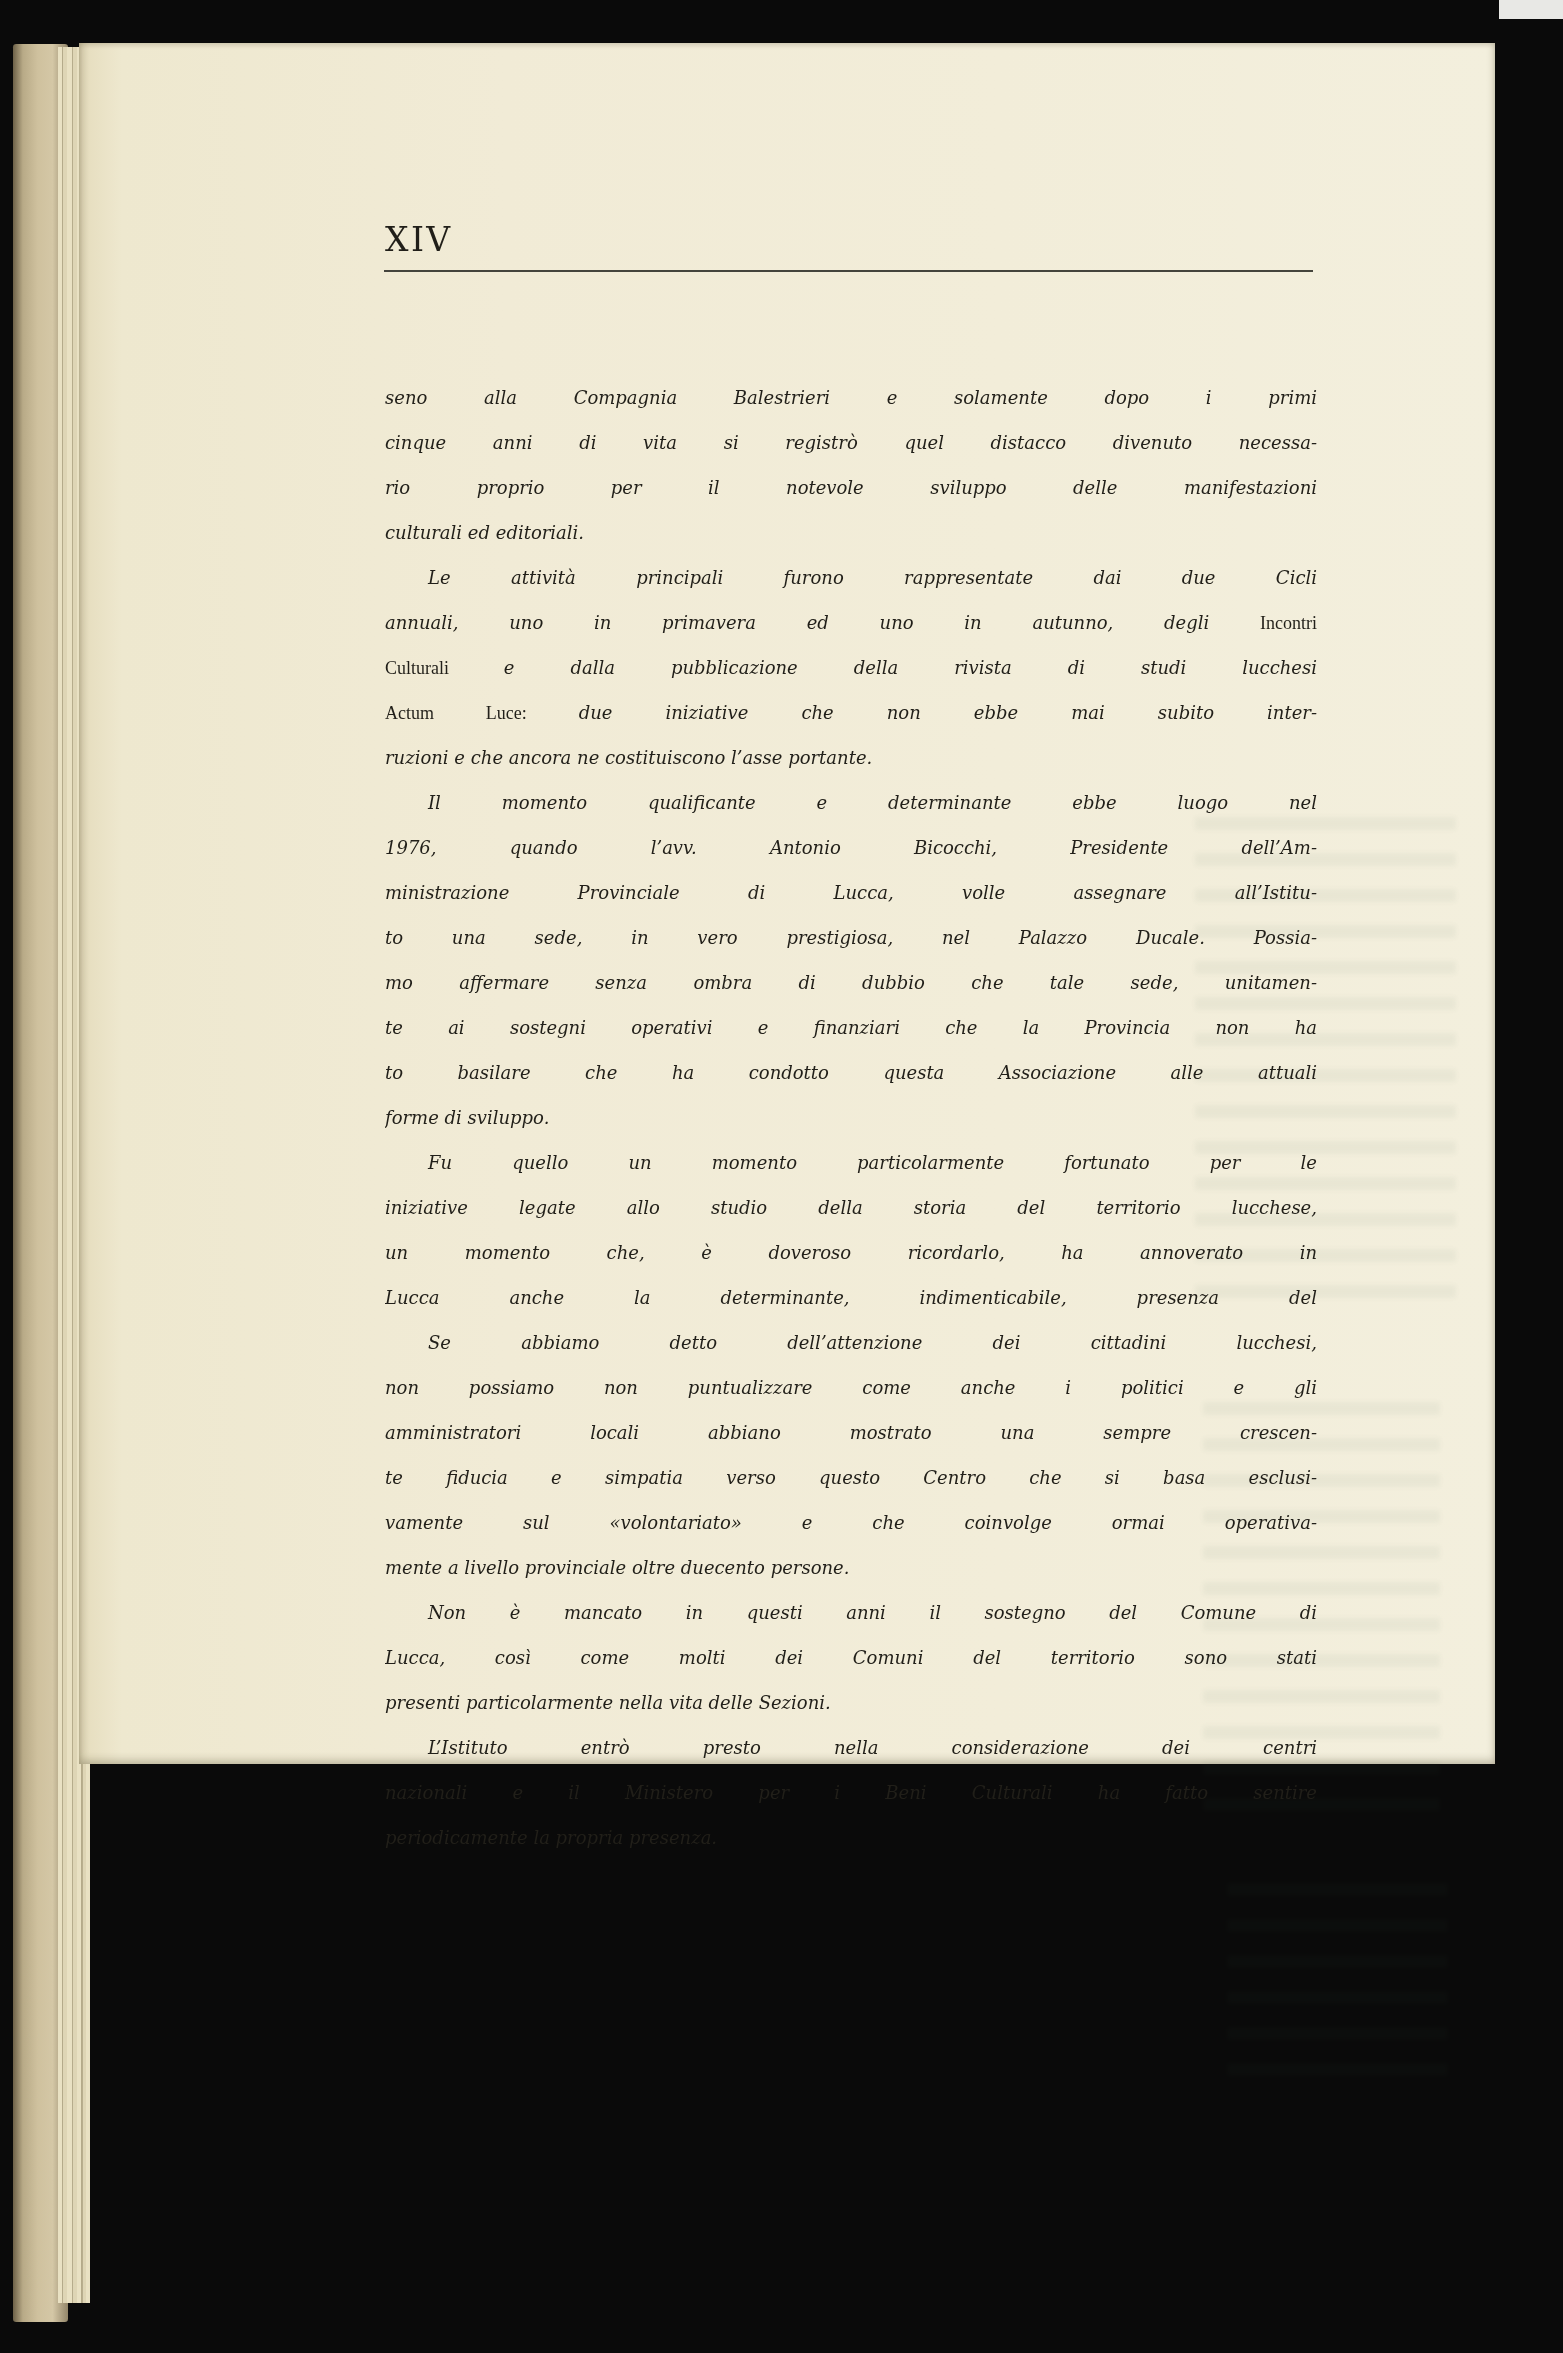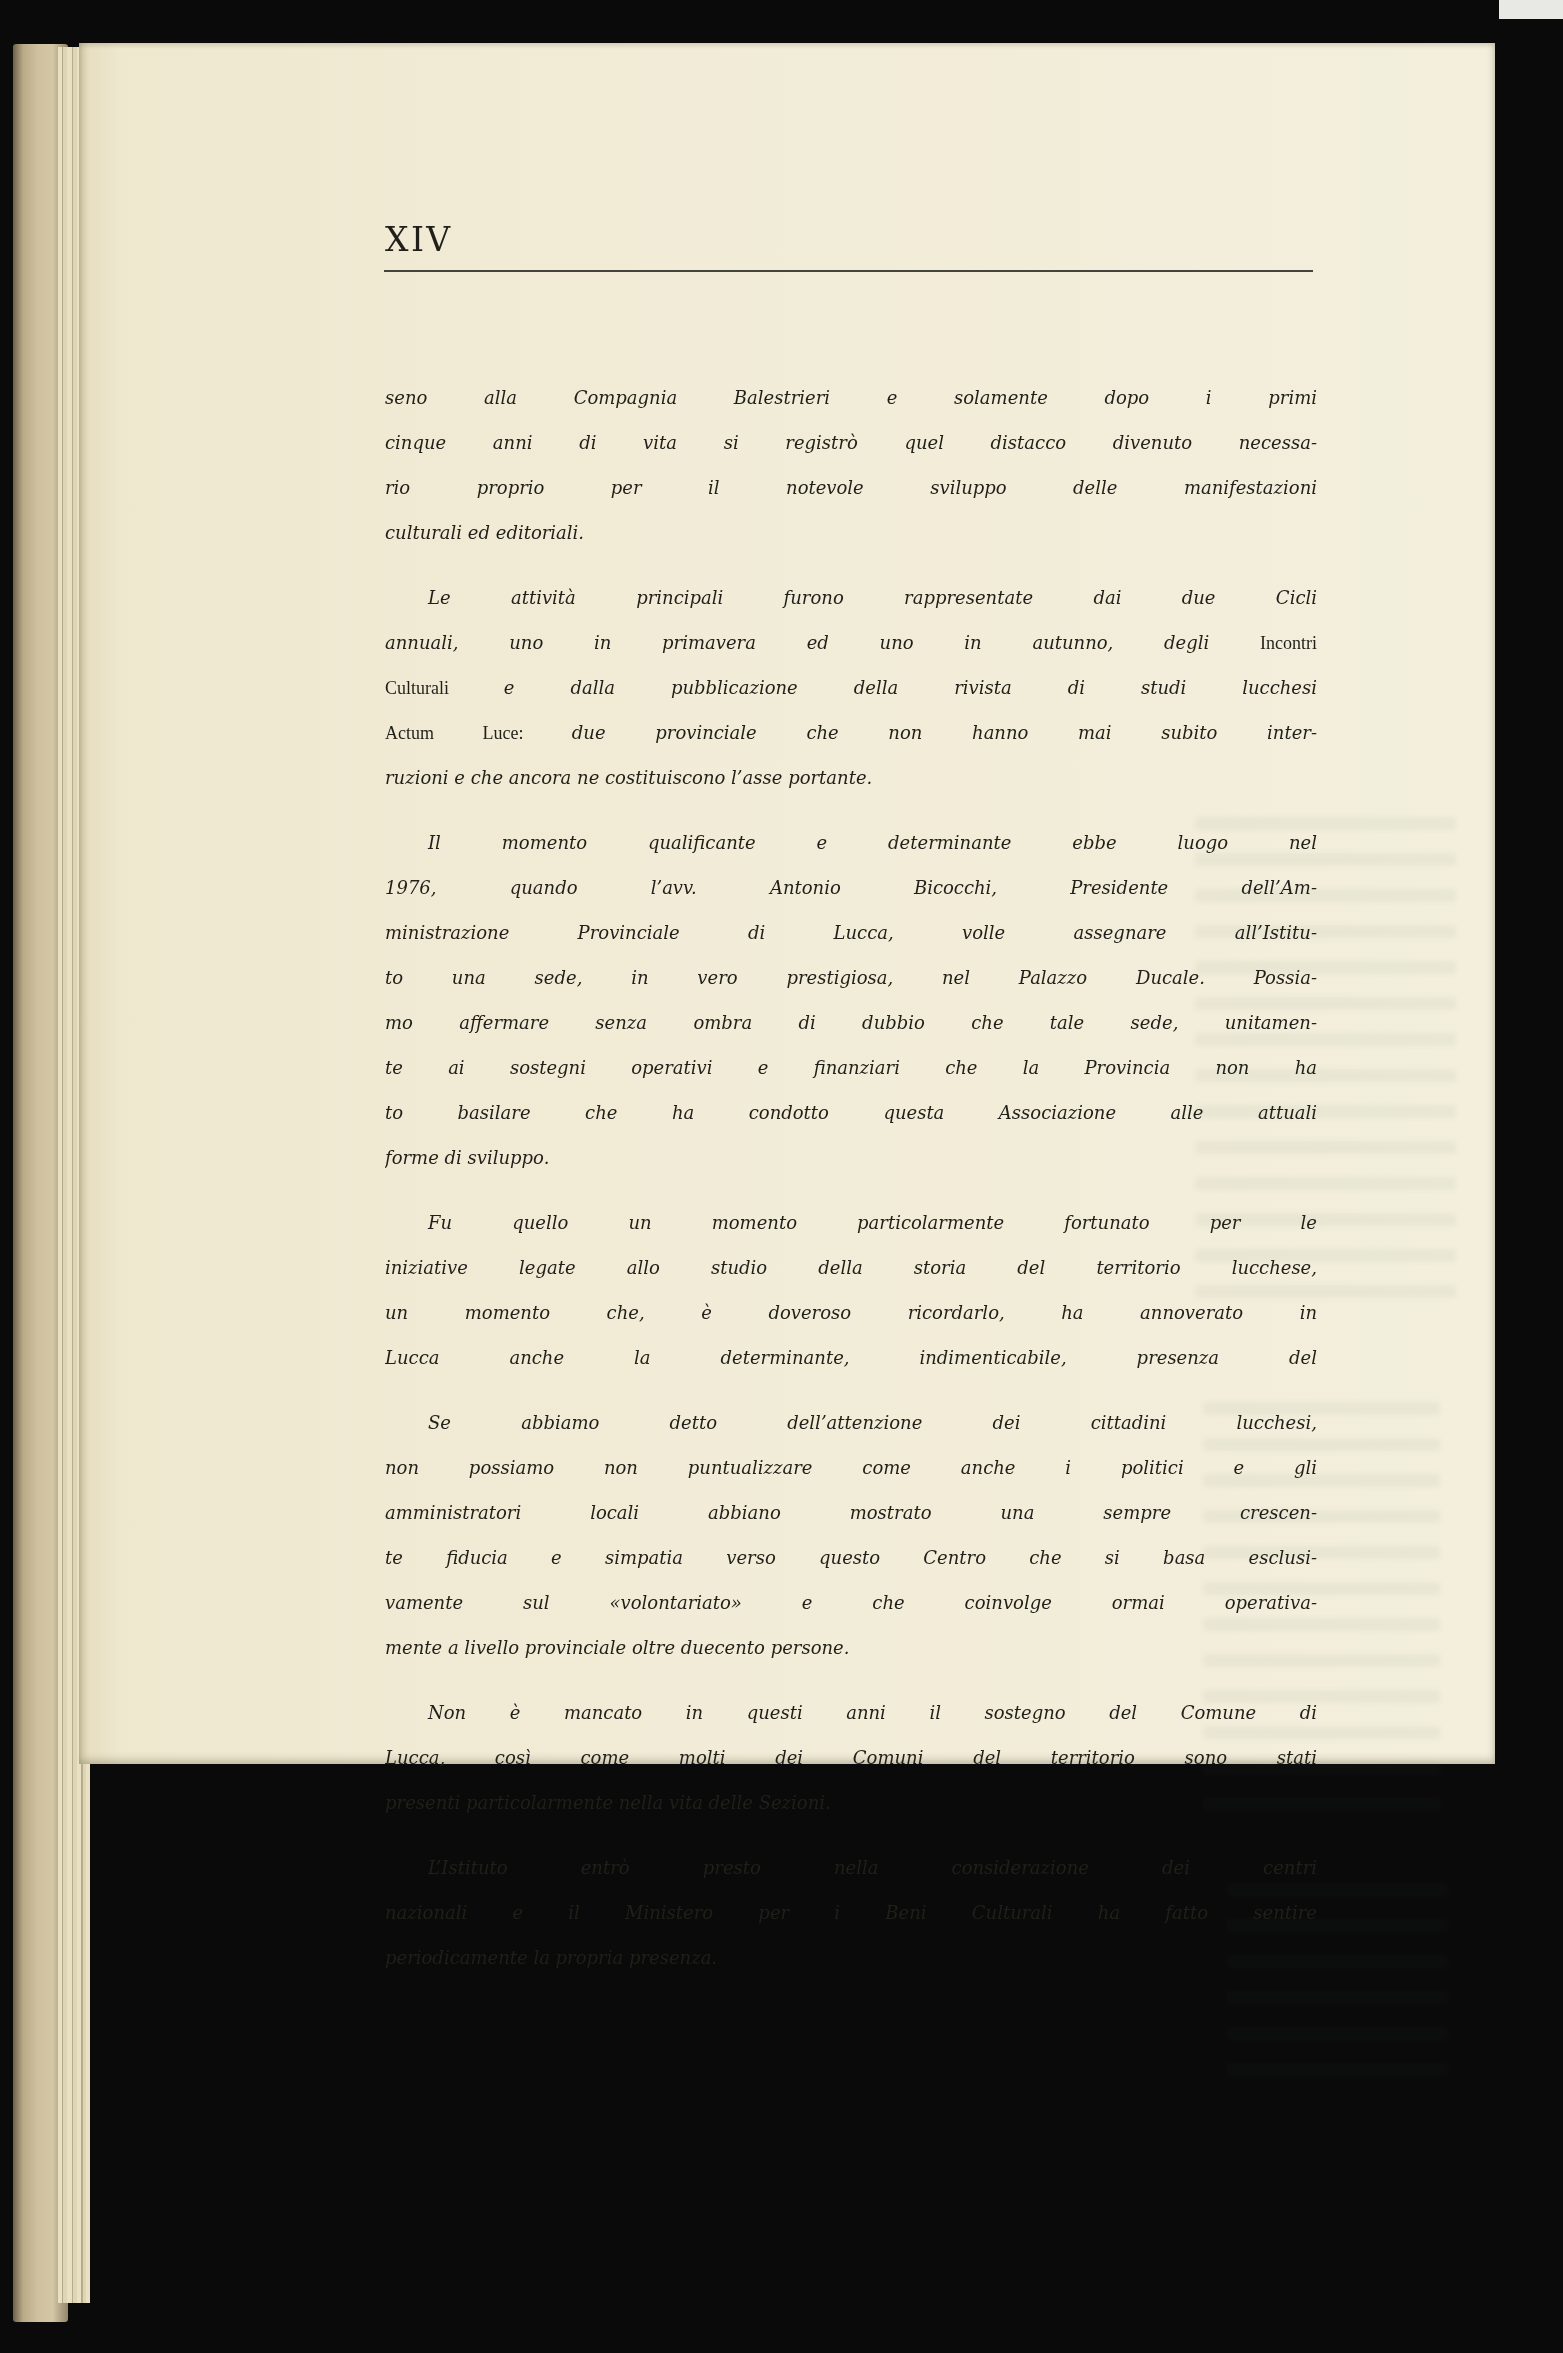--- a/index.html
+++ b/index.html
@@ -54,21 +54,21 @@
     font-size: 18px; line-height: 45px;
     font-style: italic;
   }
   .para { margin: 0; }
   .line {
     text-align: justify;
     text-align-last: justify;
     height: 45px; overflow: hidden;
   }
   .line.last { text-align-last: left; }
-  .line.indent { text-indent: 43px; margin-top: 20px; }
+  .line.indent { text-indent: 43px; }
   .roman { font-style: normal; font-family: Liberation Serif, serif; }
   .show-through {
     position: absolute;
     opacity: 0.05;
     filter: blur(2.4px);
     background: repeating-linear-gradient(180deg, #3d5c48 0px 12.6px, transparent 12.6px 36px);
     pointer-events: none;
   }
   .st1 { right: 39px; top: 774px;  width: 261px; height: 490px; }
   .st2 { right: 55px; top: 1359px; width: 237px; height: 411px; }
@@ -91,21 +91,21 @@
       <div class="para">
         <div class="line"><span class="ital">seno alla Compagnia Balestrieri e solamente dopo i primi</span></div>
         <div class="line"><span class="ital">cinque anni di vita si registrò quel distacco divenuto necessa-</span></div>
         <div class="line"><span class="ital">rio proprio per il notevole sviluppo delle manifestazioni</span></div>
         <div class="line last"><span class="ital">culturali ed editoriali.</span></div>
       </div>
       <div class="para">
         <div class="line indent"><span class="ital">Le attività principali furono rappresentate dai due Cicli</span></div>
         <div class="line"><span class="ital">annuali, uno in primavera ed uno in autunno, degli </span><span class="roman">Incontri</span></div>
         <div class="line"><span class="roman">Culturali </span><span class="ital">e dalla pubblicazione della rivista di studi lucchesi</span></div>
-        <div class="line"><span class="roman">Actum Luce: </span><span class="ital">due provinciale che non hanno mai subito inter-</span></div>
+        <div class="line"><span class="roman">Actum Luce: </span><span class="ital">due iniziative che non ebbe mai subito inter-</span></div>
         <div class="line last"><span class="ital">ruzioni e che ancora ne costituiscono l’asse portante.</span></div>
       </div>
       <div class="para">
         <div class="line indent"><span class="ital">Il momento qualificante e determinante ebbe luogo nel</span></div>
         <div class="line"><span class="ital">1976, quando l’avv. Antonio Bicocchi, Presidente dell’Am-</span></div>
         <div class="line"><span class="ital">ministrazione Provinciale di Lucca, volle assegnare all’Istitu-</span></div>
         <div class="line"><span class="ital">to una sede, in vero prestigiosa, nel Palazzo Ducale. Possia-</span></div>
         <div class="line"><span class="ital">mo affermare senza ombra di dubbio che tale sede, unitamen-</span></div>
         <div class="line"><span class="ital">te ai sostegni operativi e finanziari che la Provincia non ha</span></div>
         <div class="line"><span class="ital">to basilare che ha condotto questa Associazione alle attuali</span></div>

